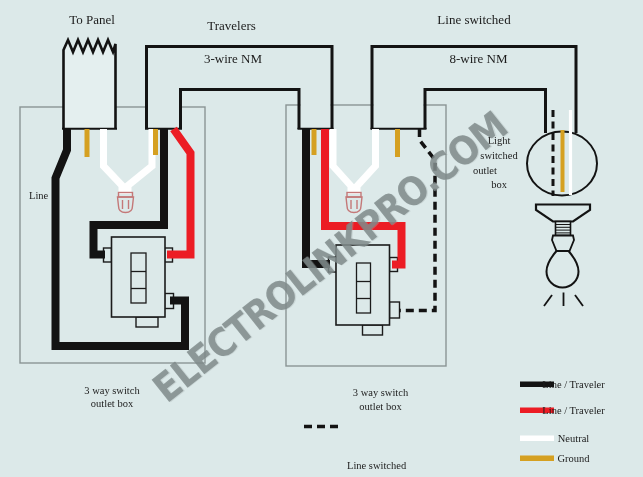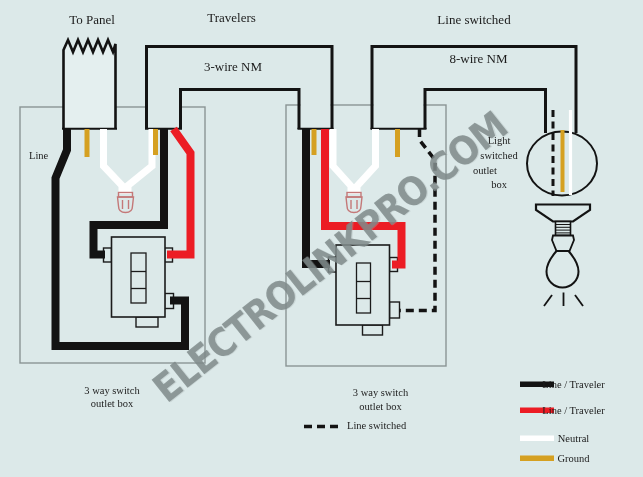--- a/index.html
+++ b/index.html
@@ -8,21 +8,21 @@
     background:#dce9e9; overflow:hidden;
     font-family:"Liberation Serif", serif;
   }
   #stage svg { position:absolute; left:0; top:0; }
   .lbl {
     position:absolute; color:#1c1c1c;
     font-family:"Liberation Serif", serif;
     font-size:13px; line-height:1.1; text-align:center;
   }
   .lbl.small { font-size:10.5px; }
-  .lbl.left  { text-align:left; }
+  .lbl.left  { text-align:left;margin-top:40px; }
   .lbl.right { text-align:center; }
   #watermark {
     position:absolute; left:330px; top:257px;
     transform:translate(-50%,-50%) rotate(-38.5deg) scaleX(0.9);
     font-family:"DejaVu Sans", sans-serif;
     font-weight:700; font-size:39px; letter-spacing:-1px;
     color:rgba(124,135,135,0.8); white-space:nowrap;
     text-shadow:1px 1px 0 rgba(170,180,180,0.35);
   }
 </style>
@@ -136,23 +136,23 @@
     <g stroke="none">
       <rect x="520" y="381.5" width="34" height="5.5" fill="#131313"></rect>
       <rect x="520" y="407.5" width="34" height="5.5" fill="#ec1c24"></rect>
       <rect x="520" y="435.5" width="34" height="5.5" fill="#ffffff"></rect>
       <rect x="520" y="455.5" width="34" height="5.5" fill="#d5a021"></rect>
       <line x1="304" y1="426.5" x2="338" y2="426.5" stroke="#131313" stroke-width="3.5" stroke-dasharray="8,5"></line>
     </g>
   </svg>
 
   <div class="lbl" style="left:52px;top:13px;width:80px">To Panel</div>
-  <div class="lbl" style="left:191px;top:11px;width:81px">Travelers</div>
+  <div class="lbl" style="left:191px;top:19px;width:81px">Travelers</div>
   <div class="lbl" style="left:434px;top:13px;width:80px">Line switched</div>
-  <div class="lbl" style="left:193px;top:60px;width:80px">3-wire NM</div>
+  <div class="lbl" style="left:193px;top:52px;width:80px">3-wire NM</div>
   <div class="lbl" style="left:438px;top:52px;width:81px">8-wire NM</div>
   <div class="lbl left small" style="left:29px;top:150px;width:40px">Line</div>
 
   <div class="lbl small" style="left:469px;top:135px;width:60px">Light</div>
   <div class="lbl small" style="left:469px;top:150px;width:60px">switched</div>
   <div class="lbl small" style="left:455px;top:164.5px;width:60px">outlet</div>
   <div class="lbl small" style="left:469px;top:179px;width:60px">box</div>
 
   <div class="lbl small" style="left:52px;top:384.5px;width:120px">3 way switch</div>
   <div class="lbl small" style="left:52px;top:397.5px;width:120px">outlet box</div>

